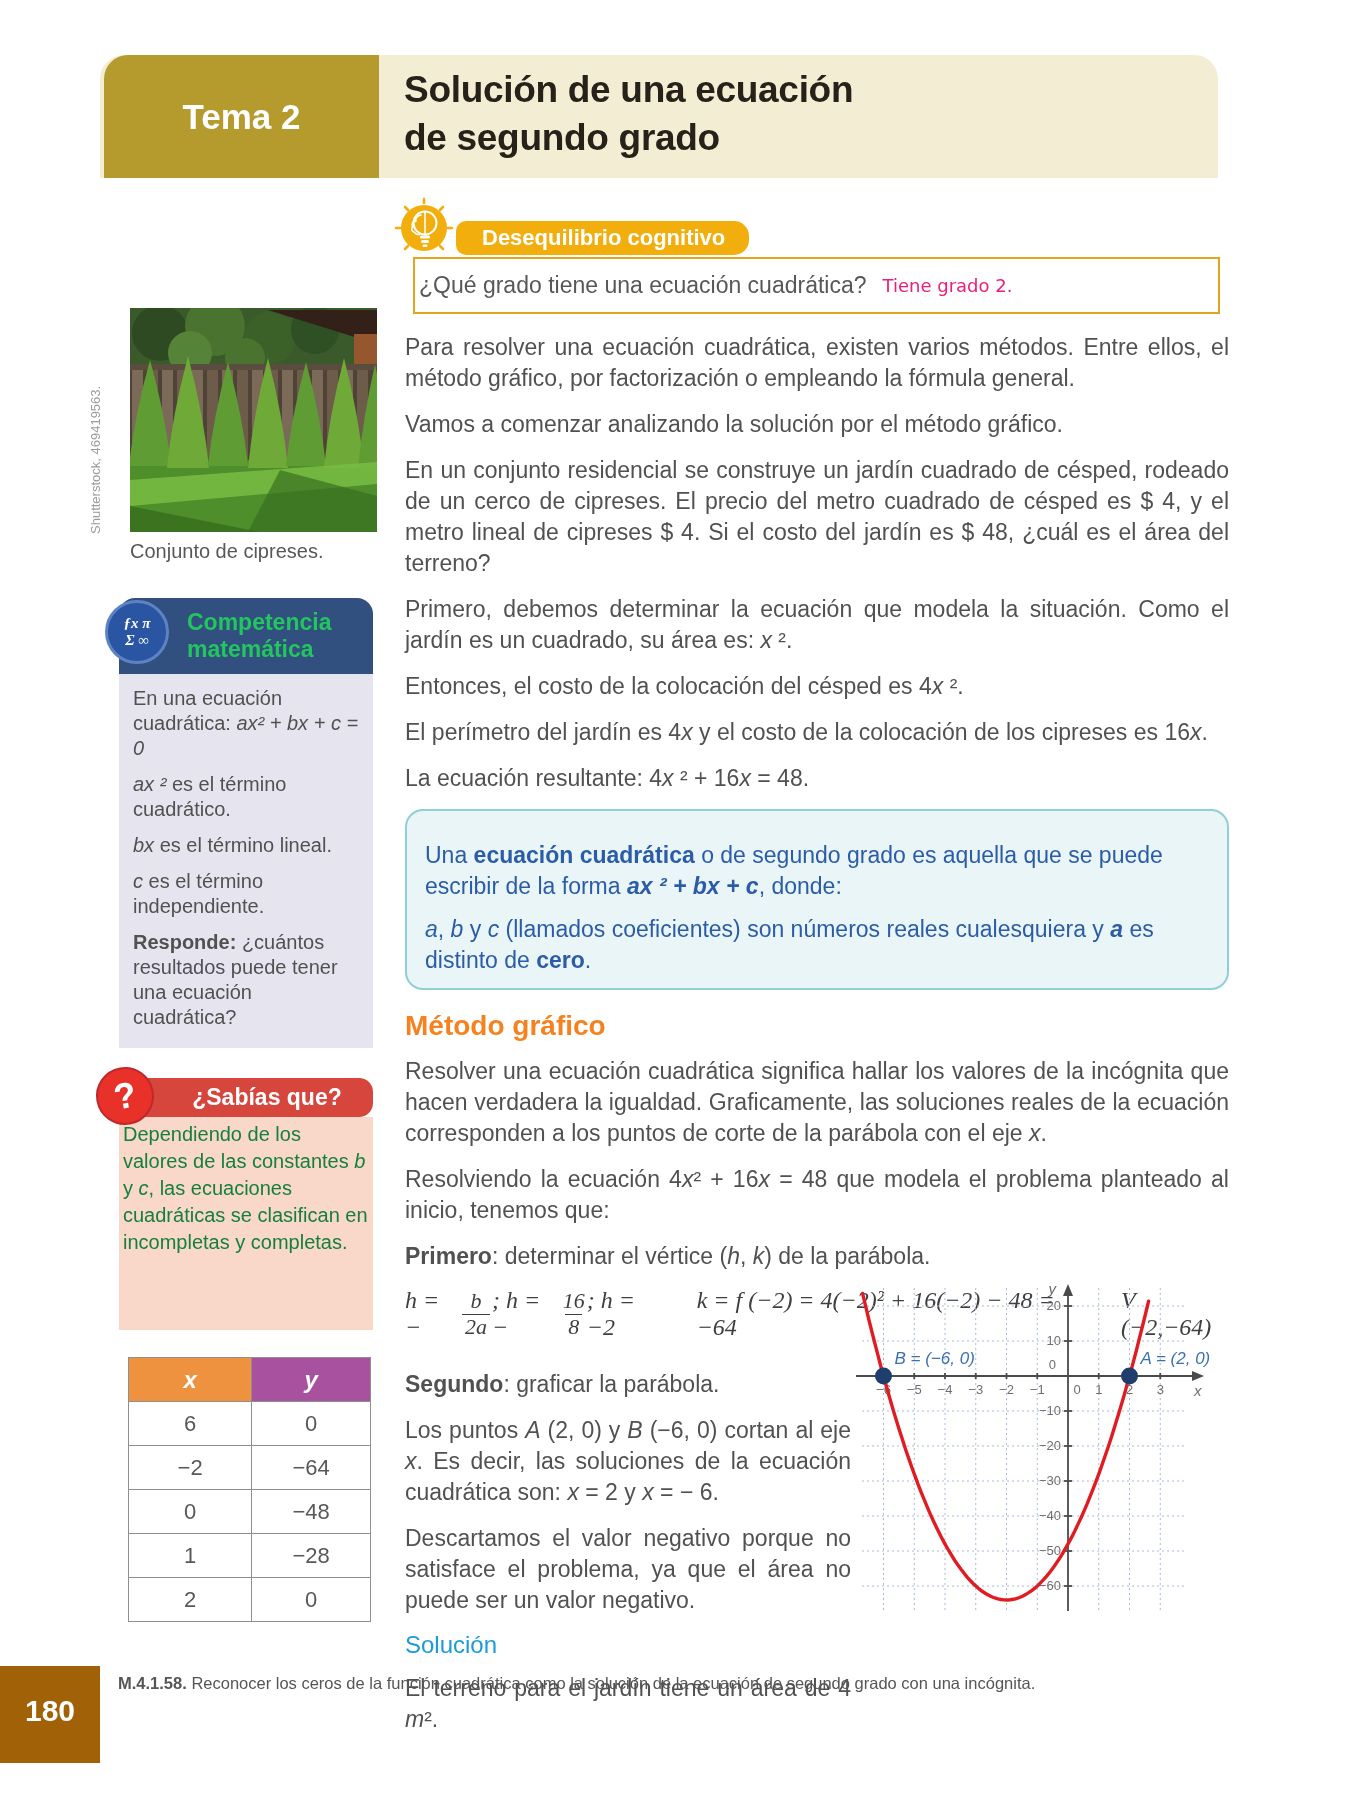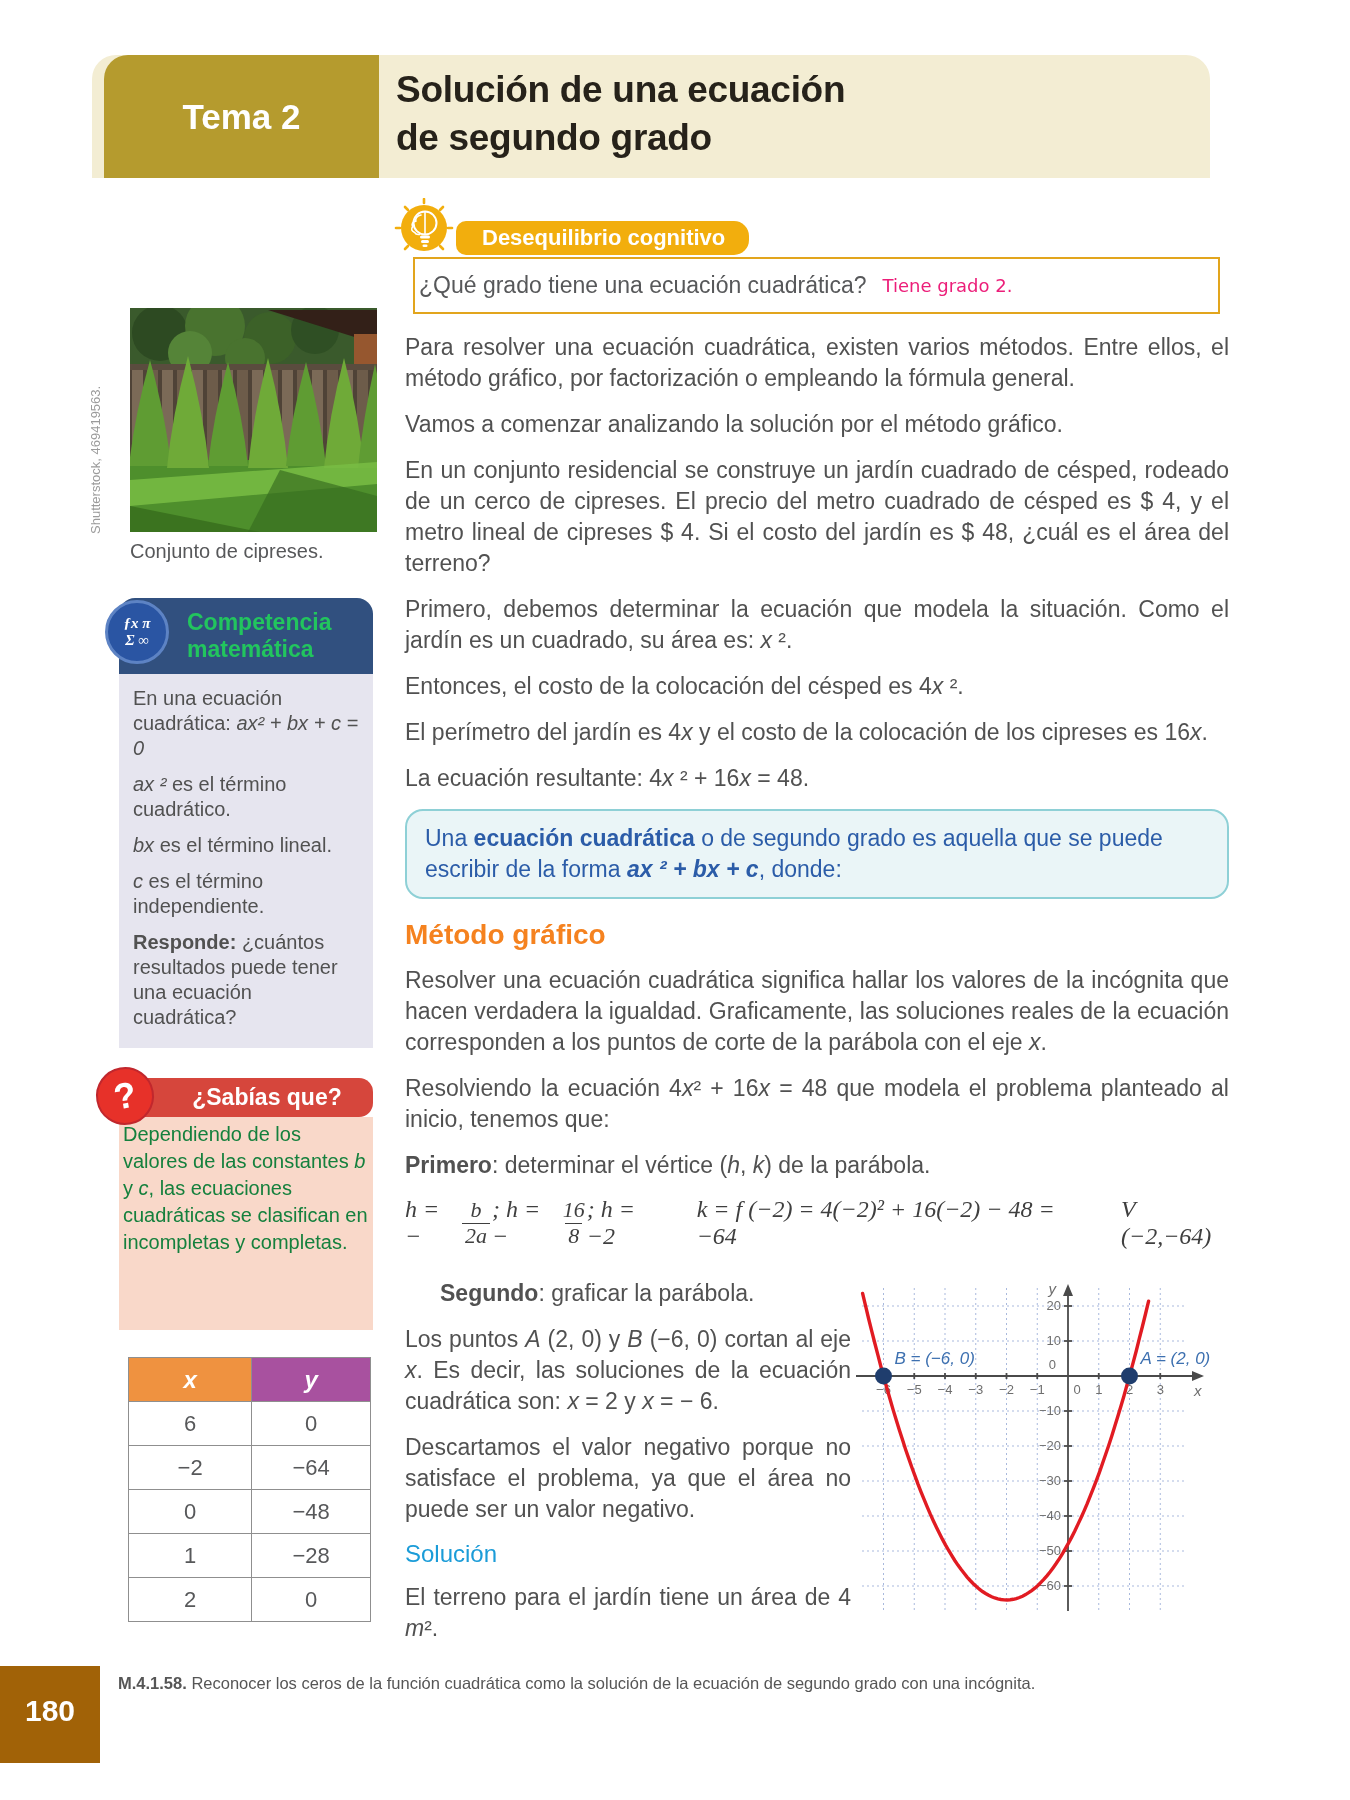--- a/index.html
+++ b/index.html
@@ -1,21 +1,21 @@
 <!DOCTYPE html>
 <html><head>
 <meta charset="utf-8">
 <style>
   html,body{margin:0;padding:0;background:#fff;}
   .page{position:relative;width:1350px;height:1800px;background:#ffffff;
         font-family:"Liberation Sans",sans-serif;overflow:hidden;}
   .abs{position:absolute;}
 
   
-  .title-band{left:92px;top:55px;width:1118px;height:123px;background:#f3edd3;
+  .title-band{left:100px;top:55px;width:1118px;height:123px;background:#f3edd3;
               border-radius:24px 24px 0 0;}
   .page-title{position:absolute;left:304px;top:11px;font-size:37px;font-weight:bold;
               color:#26221a;line-height:48px;letter-spacing:-0.3px;}
   .page-title span{display:block;}
   .tema-tab{left:104px;top:55px;width:275px;height:123px;background:#b59b2e;
             border-radius:24px 0 0 0;display:flex;align-items:center;justify-content:center;}
   .tema-tab span{color:#fff;font-size:35px;font-weight:bold;}
 
   
   .deseq-icon{left:394px;top:198px;width:60px;height:60px;z-index:3;}
@@ -250,20 +250,21 @@
     <p class="body"><span>Para resolver una ecuación cuadrática, existen varios métodos. Entre ellos, el método gráfico, por factorización o empleando la fórmula general.</span></p>
     <p class="body"><span>Vamos a comenzar analizando la solución por el método gráfico.</span></p>
     <p class="body"><span>En un conjunto residencial se construye un jardín cuadrado de césped, rodeado de un cerco de cipreses. El precio del metro cuadrado de césped es $ 4, y el metro lineal de cipreses $ 4. Si el costo del jardín es $ 48, ¿cuál es el área del terreno?</span></p>
     <p class="body"><span>Primero, debemos determinar la ecuación que modela la situación. Como el jardín es un cuadrado, su área es: </span><span style="font-style: italic;">x</span><span> ².</span></p>
     <p class="body"><span>Entonces, el costo de la colocación del césped es 4</span><span style="font-style: italic;">x</span><span> ².</span></p>
     <p class="body"><span>El perímetro del jardín es 4</span><span style="font-style: italic;">x</span><span> y el costo de la colocación de los cipreses es 16</span><span style="font-style: italic;">x</span><span>.</span></p>
     <p class="body"><span>La ecuación resultante: 4</span><span style="font-style: italic;">x</span><span> ² + 16</span><span style="font-style: italic;">x</span><span> = 48.</span></p>
 
     <div class="defbox">
       <p><span>Una </span><span style="font-weight: bold;">ecuación cuadrática</span><span> o de segundo grado es aquella que se puede escribir de la forma </span><span style="font-weight: bold; font-style: italic;">ax ² + bx + c</span><span>, donde:</span></p>
+      <p><span style="font-style: italic;">a</span><span>, </span><span style="font-style: italic;">b</span><span> y </span><span style="font-style: italic;">c</span><span> (llamados coeficientes) son números reales cualesquiera y </span><span style="font-weight: bold; font-style: italic;">a</span><span> es distinto de </span><span style="font-weight: bold;">cero</span><span>.</span></p>
     </div>
 
     <h2 class="metodo">Método gráfico</h2>
     <p class="body"><span>Resolver una ecuación cuadrática significa hallar los valores de la incógnita que hacen verdadera la igualdad. Graficamente, las soluciones reales de la ecuación corresponden a los puntos de corte de la parábola con el eje </span><span style="font-style: italic;">x</span><span>.</span></p>
     <p class="body"><span>Resolviendo la ecuación 4</span><span style="font-style: italic;">x</span><span>² + 16</span><span style="font-style: italic;">x</span><span> = 48 que modela el problema planteado al inicio, tenemos que:</span></p>
     <p class="body"><span style="font-weight: bold;">Primero</span><span>: determinar el vértice (</span><span style="font-style: italic;">h</span><span>, </span><span style="font-style: italic;">k</span><span>) de la parábola.</span></p>
 
     <div class="eq">
       <span>h = −</span>
       <span class="frac">
@@ -275,21 +276,21 @@
         <span class="num">16</span>
         <span class="den">8</span>
       </span>
       <span>; h = −2</span>
       <span class="sp"></span>
       <span>k = f (−2) = 4(−2)² + 16(−2) − 48 = −64</span>
       <span class="sp"></span>
       <span>V (−2,−64)</span>
     </div>
 
-    <p class="body"><span style="font-weight: bold; margin-left: 35px;">Segundo</span><span>: graficar la parábola.</span></p>
+    <p class="body"><span style="font-weight: bold;">Segundo</span><span>: graficar la parábola.</span></p>
     <p class="body narrow"><span>Los puntos </span><span style="font-style: italic;">A</span><span> (2, 0) y </span><span style="font-style: italic;">B</span><span> (−6, 0) cortan al eje </span><span style="font-style: italic;">x</span><span>. Es decir, las soluciones de la ecuación cuadrática son: </span><span style="font-style: italic;">x</span><span> = 2 y </span><span style="font-style: italic;">x</span><span> = − 6.</span></p>
     <p class="body narrow"><span>Descartamos el valor negativo porque no satisface el problema, ya que el área no puede ser un valor negativo.</span></p>
     <h3 class="solucion">Solución</h3>
     <p class="body narrow"><span>El terreno para el jardín tiene un área de 4 </span><span style="font-style: italic;">m</span><span>².</span></p>
   </div>
 
   <svg id="graph-svg" class="abs graph" viewBox="0 0 390 350">
       <line x1="35.5" y1="8" x2="35.5" y2="331" class="grid"></line>
       <line x1="66.25" y1="8" x2="66.25" y2="331" class="grid"></line>
       <line x1="97" y1="8" x2="97" y2="331" class="grid"></line>

